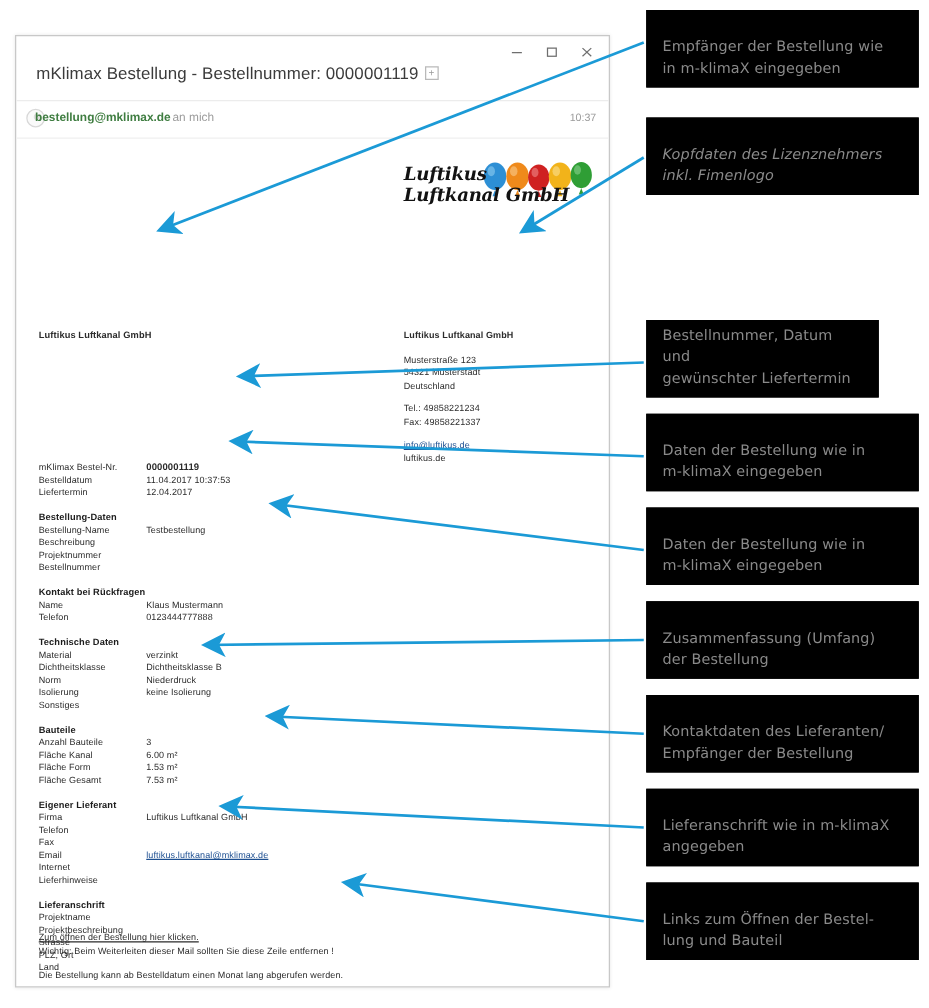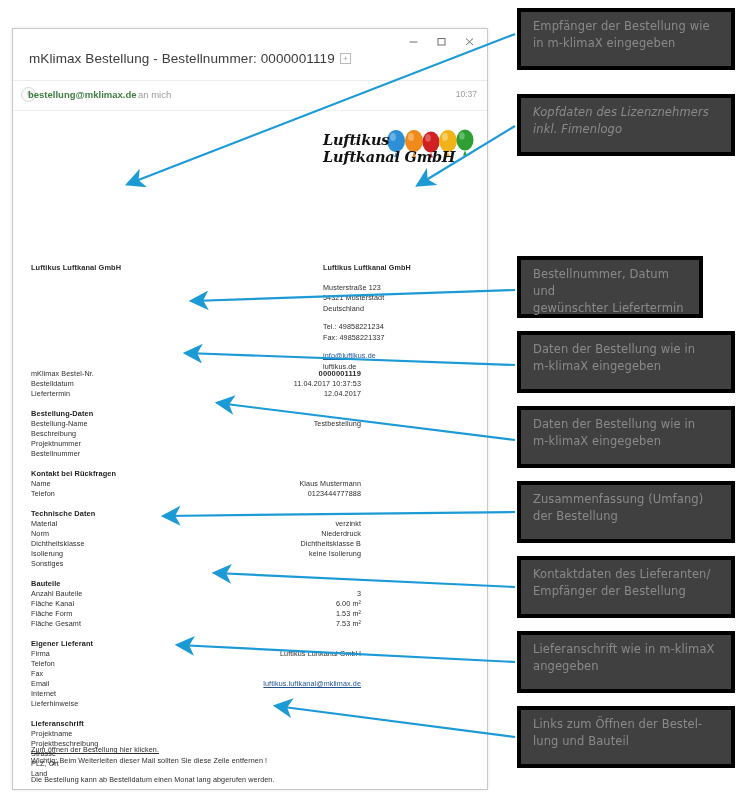--- a/index.html
+++ b/index.html
@@ -171,21 +171,21 @@
     letter-spacing: 0.1px;
   }
   .row {
     display: flex;
     font-size: 7.2px;
     color: #2b2b2b;
     line-height: 10px;
     letter-spacing: 0.1px;
   }
   .row .k { width: 86px; flex: 0 0 86px; }
-  .row .v { flex: 1 1 auto; text-align: right; }
+  .row .v { flex: 1 1 auto; }
   .row .v.b { font-weight: bold; font-size: 7.6px; }
   .row .v a, a.inline-link {
     color: #1d4f91;
     text-decoration: underline;
   }
 
   
   #footer-area {
     position: absolute;
     left: 18px; top: 634px;
@@ -199,24 +199,24 @@
     display: inline-block;
     color: #2b2b2b;
     text-decoration: underline;
     font-size: 7.2px;
   }
   .foot-gap { height: 9px; }
 
   
   .anno {
     position: absolute;
-    border: 4px solid #000000;
-    background: #404040;
+    border: 1px solid #000000;
+    background: #000000;
     display: flex;
-    align-items: flex-start;
+    align-items: flex-end;
     padding: 6px 12px;
   }
   .anno span {
     font-family: "DejaVu Sans", sans-serif;
     font-size: 11.5px;
     color: #8a8a8a;
     line-height: 17px;
     letter-spacing: 0.1px;
   }
 
@@ -353,26 +353,26 @@
               <div class="v">0123444777888</div>
             </div>
           </div>
           <div class="sec">
             <div class="sec-title">Technische Daten</div>
             <div class="row">
               <div class="k">Material</div>
               <div class="v">verzinkt</div>
             </div>
             <div class="row">
+              <div class="k">Dichtheitsklasse</div>
+              <div class="v">Dichtheitsklasse B</div>
+            </div>
+            <div class="row">
               <div class="k">Norm</div>
               <div class="v">Niederdruck</div>
-            </div>
-            <div class="row">
-              <div class="k">Dichtheitsklasse</div>
-              <div class="v">Dichtheitsklasse B</div>
             </div>
             <div class="row">
               <div class="k">Isolierung</div>
               <div class="v">keine Isolierung</div>
             </div>
             <div class="row">
               <div class="k">Sonstiges</div>
               <div class="v">&nbsp;</div>
             </div>
           </div>

